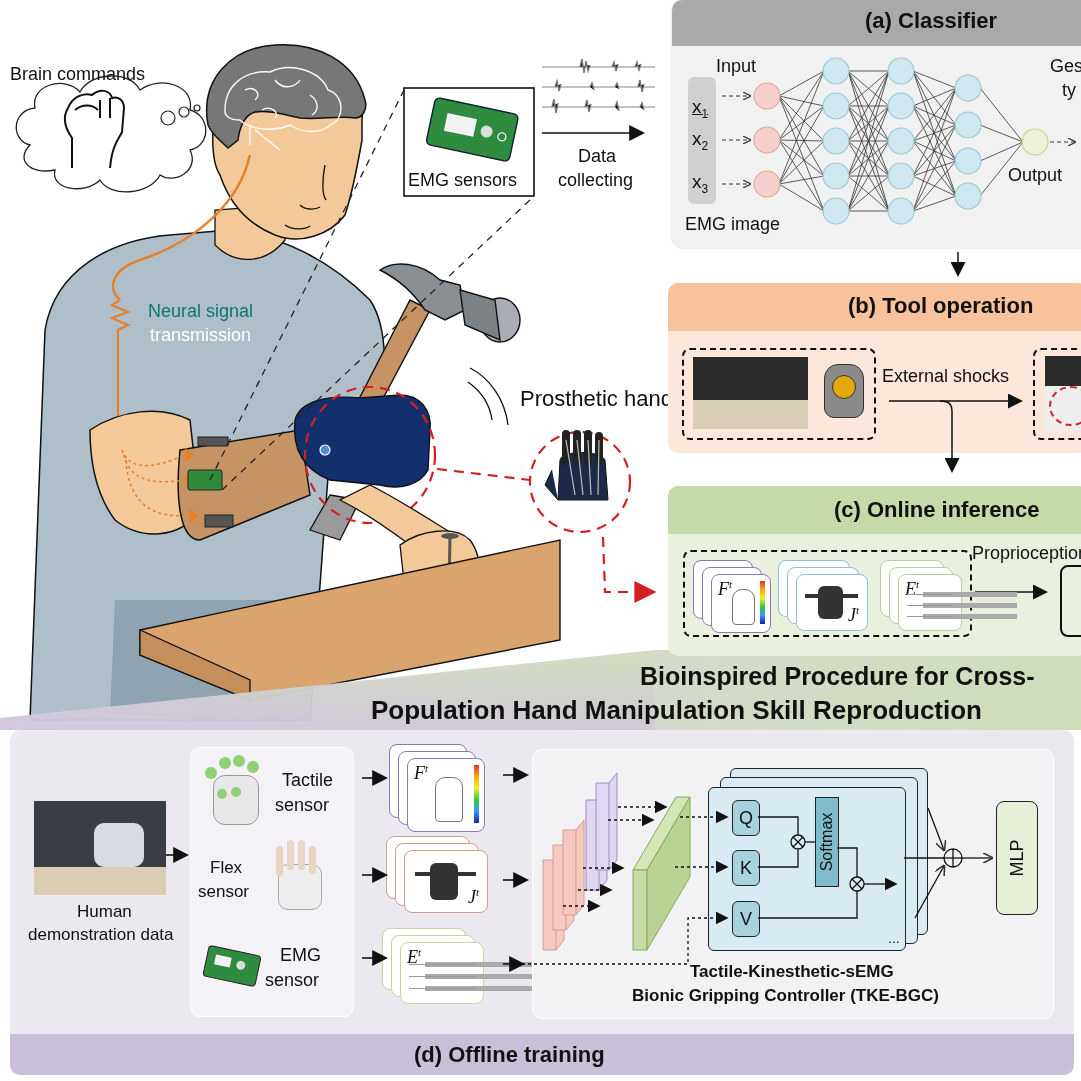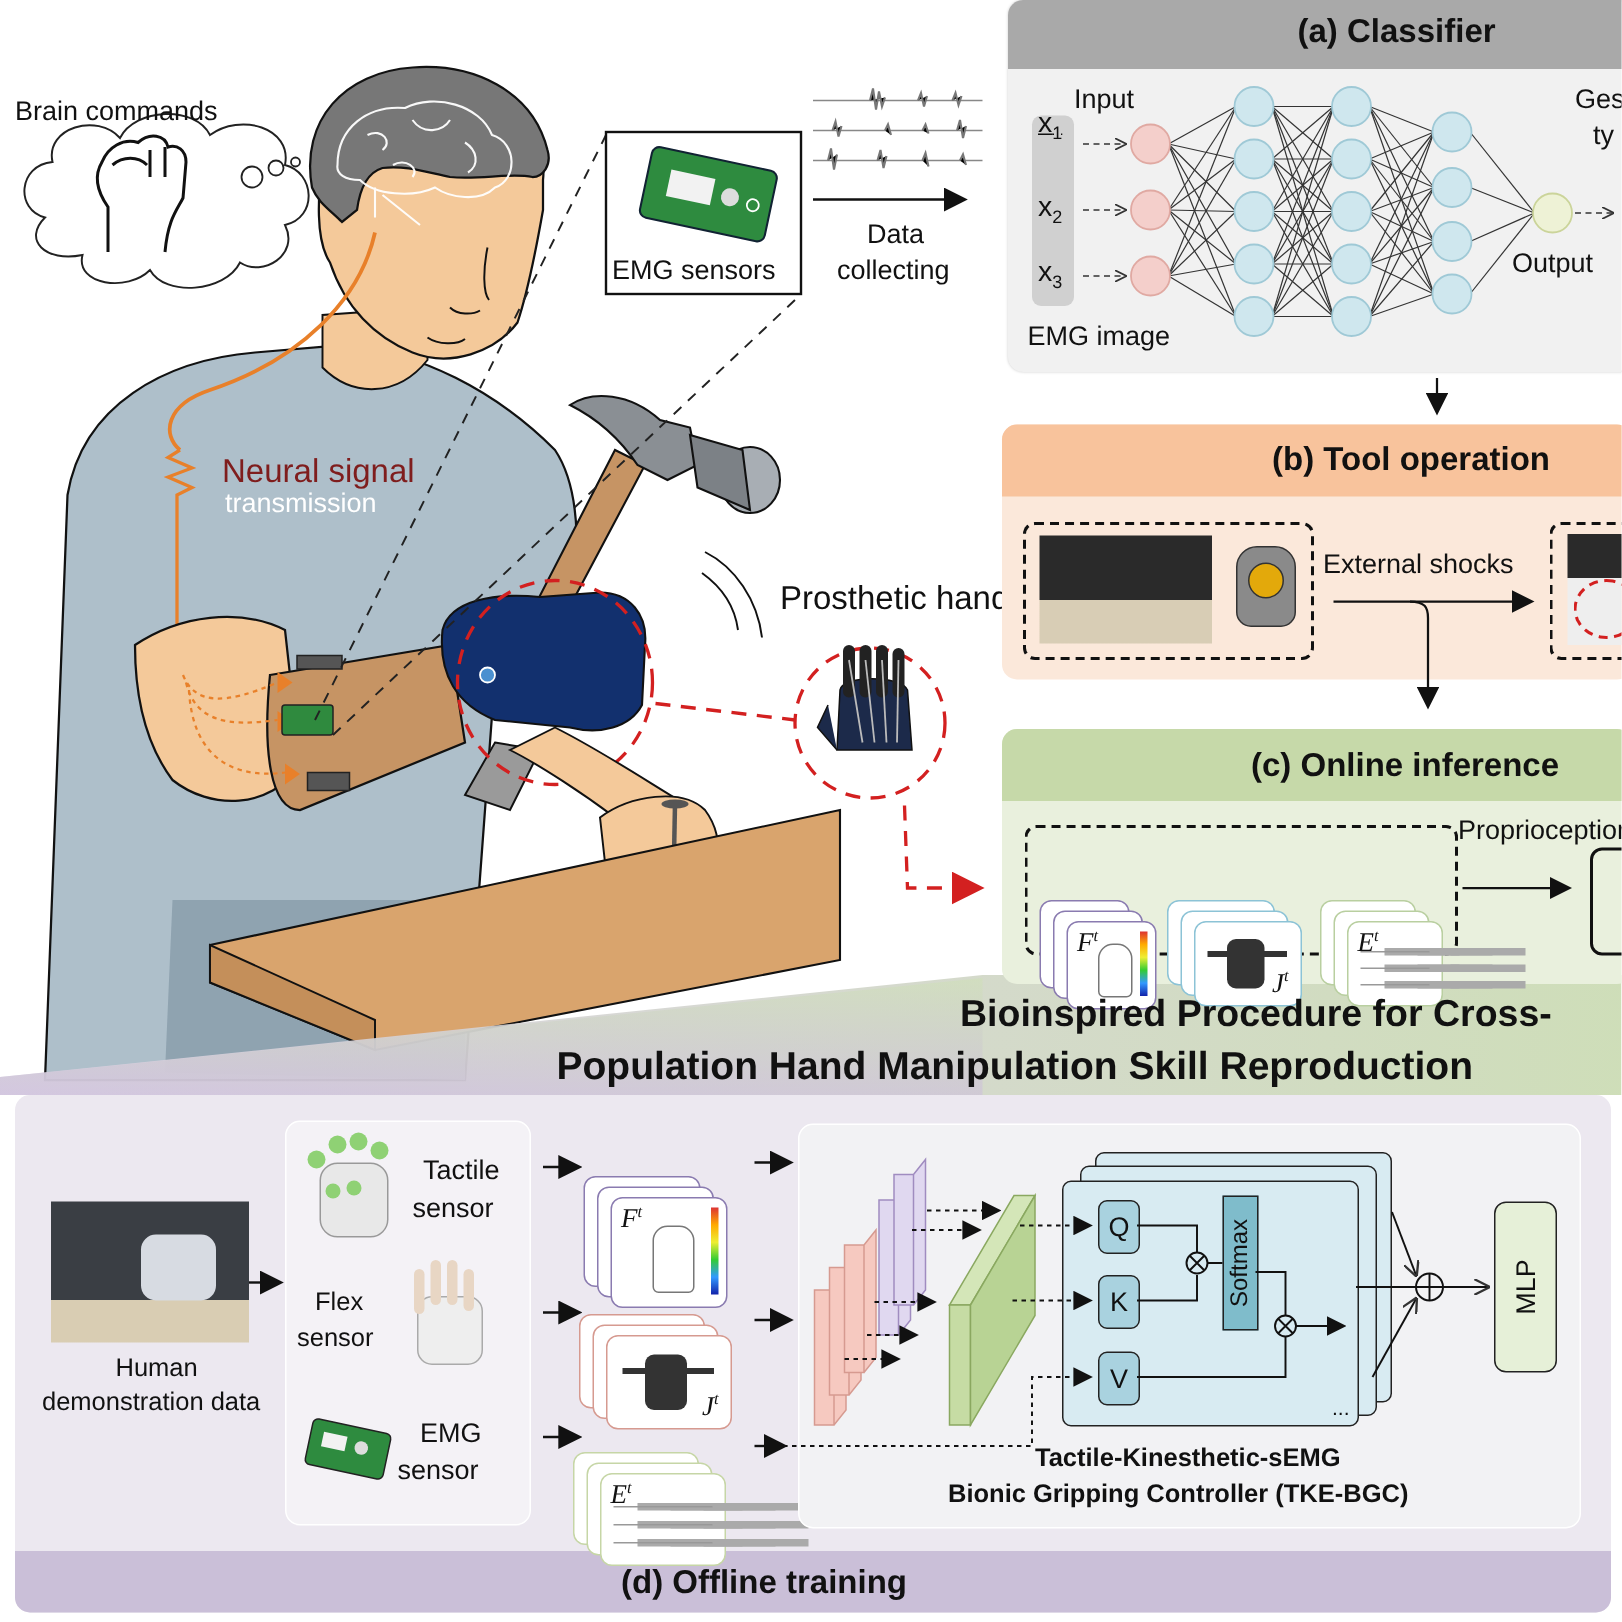--- a/index.html
+++ b/index.html
@@ -2,21 +2,21 @@
 <html><head>
 <meta charset="utf-8">
 <style>
   html,body{margin:0;padding:0;background:#fff;}
   body{width:1081px;height:1081px;position:relative;overflow:hidden;font-family:"Liberation Sans",sans-serif;color:#111;}
   .abs{position:absolute;}
   .txt{position:absolute;white-space:nowrap;}
   svg{position:absolute;left:0;top:0;}
   .panel-head{position:absolute;font-weight:bold;font-size:22px;}
   .lbl{font-size:18px;}
-  .card{position:absolute;border-radius:8px;background:#fff;margin-top:40px;}
+  .card{position:absolute;border-radius:8px;background:#fff;}
 </style>
 </head>
 <body>
 
 <svg width="1081" height="1081" viewBox="0 0 1081 1081">
   <defs>
     <marker id="arrK" markerWidth="10" markerHeight="10" refX="8" refY="5" orient="auto">
         <path d="M0,0 L10,5 L0,10 z" fill="#111"></path>
       </marker>
     <marker id="arrO" markerWidth="10" markerHeight="10" refX="8" refY="5" orient="auto">
@@ -157,33 +157,33 @@
         </g>
     </g>
     <path d="M603,537 L605,592 L652,592" fill="none" stroke="#d32020" stroke-width="2.2" stroke-dasharray="10,7" marker-end="url(#arrR)"></path>
   </g>
 
   <path d="M0,718 L655,650 L1081,650 L1081,730 L0,730 Z" fill="url(#shadeGrad)" opacity="0.9"></path>
   <path d="M0,718 L655,652 L655,730 L0,730 Z" fill="url(#titleGrad)" opacity="0.6"></path>
 </svg>
 
 <div class="txt lbl" style="left:10px;top:64px;">Brain commands</div>
-<div class="txt" style="left:148px;top:301px;font-size:22px;color:#7f1d1d;">Neural signal</div>
+<div class="txt" style="left:148px;top:301px;font-size:18px;color:#0f766e;">Neural signal</div>
 <div class="txt" style="left:150px;top:325px;font-size:18px;color:#fff;">transmission</div>
 <div class="txt" style="left:408px;top:170px;font-size:18px;text-align:right;">EMG sensors</div>
 <div class="txt" style="left:578px;top:146px;font-size:18px;">Data</div>
 <div class="txt" style="left:558px;top:170px;font-size:18px;text-align:right;">collecting</div>
 <div class="txt" style="left:520px;top:386px;font-size:22px;">Prosthetic hand</div>
 
 <div class="abs" style="left:672px;top:0;width:420px;height:248px;background:#f1f1f1;border-radius:10px;box-shadow:0 0 2px #ccc;"></div>
 <div class="abs" style="left:672px;top:0;width:420px;height:46px;background:#a9a9a9;border-radius:10px 10px 0 0;"></div>
 <div class="panel-head" style="left:865px;top:8px;">(a)  Classifier</div>
 <div class="abs" style="left:688px;top:77px;width:28px;height:127px;background:#d0d0d0;border-radius:6px;"></div>
 <div class="txt lbl" style="left:716px;top:56px;">Input</div>
-<div class="txt" style="left:692px;top:72px;font-size:19px;text-decoration:underline;">x<sub style="font-size:12px;">1</sub></div>
+<div class="txt" style="left:692px;top:96px;font-size:19px;text-decoration:underline;">x<sub style="font-size:12px;">1</sub></div>
 <div class="txt" style="left:692px;top:128px;font-size:19px;">x<sub style="font-size:12px;">2</sub></div>
 <div class="txt" style="left:692px;top:171px;font-size:19px;">x<sub style="font-size:12px;">3</sub></div>
 <div class="txt lbl" style="left:685px;top:214px;">EMG image</div>
 <div class="txt lbl" style="left:1008px;top:165px;">Output</div>
 <div class="txt lbl" style="left:1050px;top:56px;">Ges</div>
 <div class="txt lbl" style="left:1062px;top:80px;">ty</div>
 <svg width="1081" height="1081" id="nn-svg" style="pointer-events:none;">
     <line x1="779" y1="96" x2="824" y2="71" stroke="#333" stroke-width="0.8"></line>
     <line x1="779" y1="96" x2="824" y2="106" stroke="#333" stroke-width="0.8"></line>
     <line x1="779" y1="96" x2="824" y2="141" stroke="#333" stroke-width="0.8"></line>

